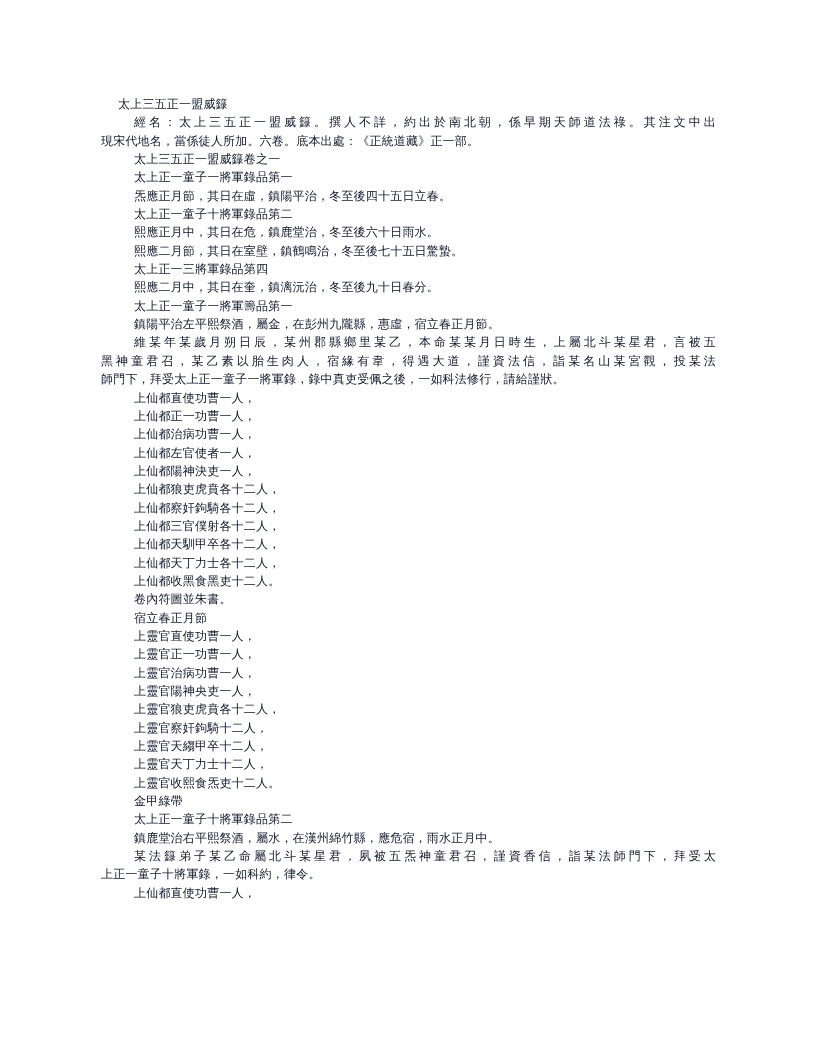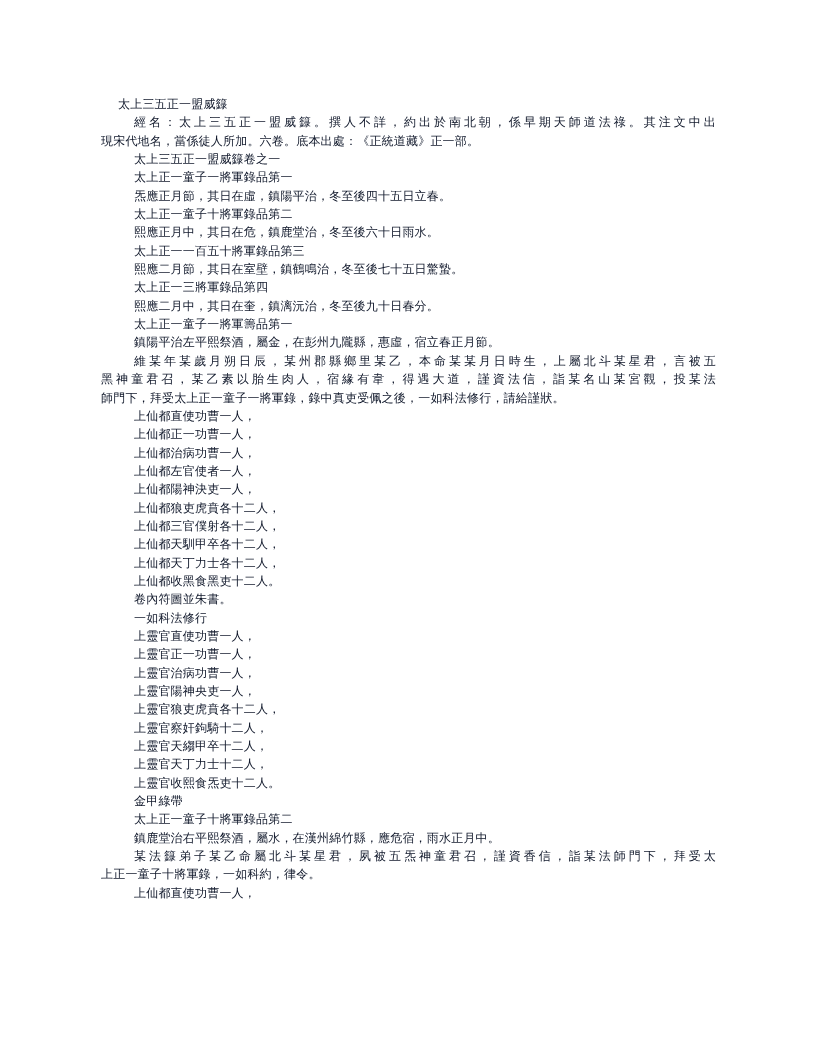--- a/index.html
+++ b/index.html
@@ -42,41 +42,41 @@
 <div class="page">
   <div class="textblock">
       <div class="line i1">太上三五正一盟威籙</div>
       <div class="line i2 fill">經名：太上三五正一盟威籙。撰人不詳，約出於南北朝，係早期天師道法祿。其注文中出</div>
       <div class="line">現宋代地名，當係徒人所加。六卷。底本出處：《正統道藏》正一部。</div>
       <div class="line i2">太上三五正一盟威籙卷之一</div>
       <div class="line i2">太上正一童子一將軍錄品第一</div>
       <div class="line i2">炁應正月節，其日在虛，鎮陽平治，冬至後四十五日立春。</div>
       <div class="line i2">太上正一童子十將軍錄品第二</div>
       <div class="line i2">熙應正月中，其日在危，鎮鹿堂治，冬至後六十日雨水。</div>
-      <div class="line i2">太上正一一百五十將軍錄品第三</div>
       <div class="line i2">熙應二月節，其日在室壁，鎮鶴鳴治，冬至後七十五日驚蟄。</div>
       <div class="line i2">太上正一三將軍錄品第四</div>
       <div class="line i2">熙應二月中，其日在奎，鎮漓沅治，冬至後九十日春分。</div>
       <div class="line i2">太上正一童子一將軍籌品第一</div>
       <div class="line i2">鎮陽平治左平熙祭酒，屬金，在彭州九隴縣，惠虛，宿立春正月節。</div>
       <div class="line i2 fill">維某年某歲月朔日辰，某州郡縣鄉里某乙，本命某某月日時生，上屬北斗某星君，言被五</div>
       <div class="line fill">黑神童君召，某乙素以胎生肉人，宿緣有韋，得遇大道，謹資法信，詣某名山某宮觀，投某法</div>
       <div class="line">師門下，拜受太上正一童子一將軍錄，錄中真吏受佩之後，一如科法修行，請給謹狀。</div>
       <div class="line i2">上仙都直使功曹一人，</div>
       <div class="line i2">上仙都正一功曹一人，</div>
       <div class="line i2">上仙都治病功曹一人，</div>
       <div class="line i2">上仙都左官使者一人，</div>
       <div class="line i2">上仙都陽神決吏一人，</div>
       <div class="line i2">上仙都狼吏虎賁各十二人，</div>
+      <div class="line i2">上仙都察奸鉤騎各十二人，</div>
       <div class="line i2">上仙都三官僕射各十二人，</div>
       <div class="line i2">上仙都天馴甲卒各十二人，</div>
       <div class="line i2">上仙都天丁力士各十二人，</div>
       <div class="line i2">上仙都收黑食黑吏十二人。</div>
       <div class="line i2">卷內符圖並朱書。</div>
-      <div class="line i2">一如科法修行</div>
+      <div class="line i2">宿立春正月節</div>
       <div class="line i2">上靈官直使功曹一人，</div>
       <div class="line i2">上靈官正一功曹一人，</div>
       <div class="line i2">上靈官治病功曹一人，</div>
       <div class="line i2">上靈官陽神央吏一人，</div>
       <div class="line i2">上靈官狼吏虎賁各十二人，</div>
       <div class="line i2">上靈官察奸鉤騎十二人，</div>
       <div class="line i2">上靈官天縐甲卒十二人，</div>
       <div class="line i2">上靈官天丁力士十二人，</div>
       <div class="line i2">上靈官收熙食炁吏十二人。</div>
       <div class="line i2">金甲綠帶</div>

